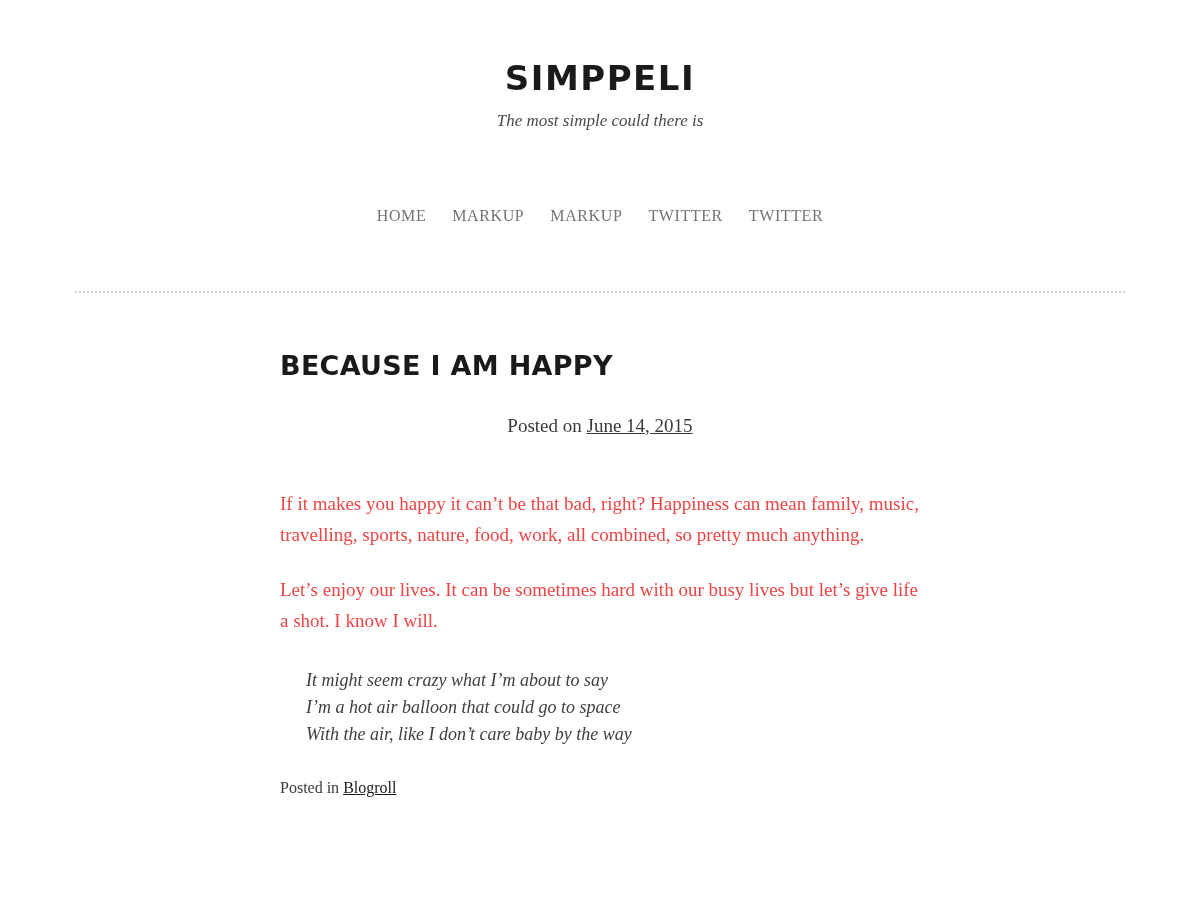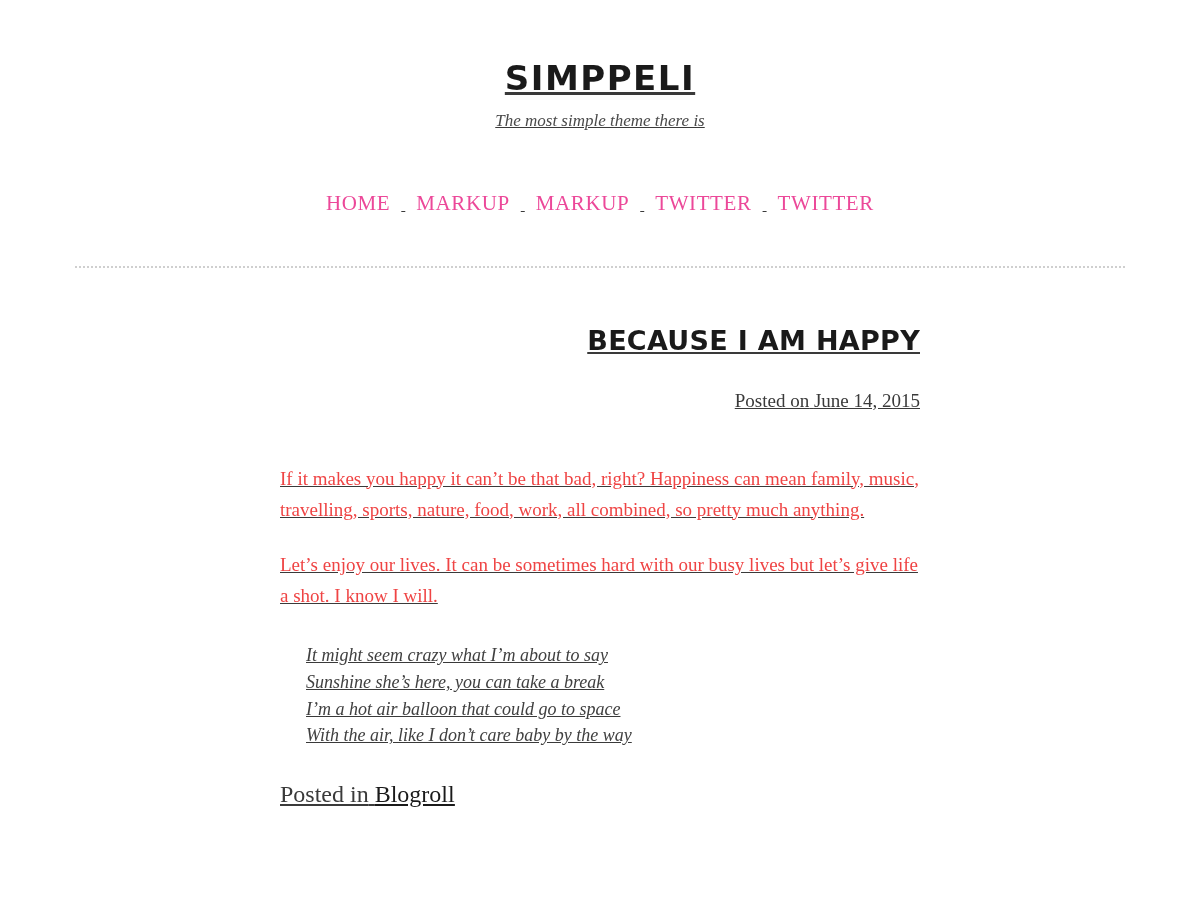--- a/index.html
+++ b/index.html
@@ -12,21 +12,20 @@
   body {
     font-family: "Liberation Serif", serif;
     color: #3a3a3a;
     -webkit-font-smoothing: antialiased;
   }
   .page {
     width: 1200px;
     height: 900px;
     position: relative;
     overflow: hidden;
-    text-decoration: underline;
   }
   .site-header {
     text-align: center;
     padding-top: 58px;
   }
   .site-title {
     font-family: "DejaVu Sans", sans-serif;
     font-weight: bold;
     font-size: 34px;
     letter-spacing: 1.5px;
@@ -40,25 +39,25 @@
     font-size: 17px;
     color: #4a4a4a;
     margin-top: 12px;
   }
   .main-nav {
     text-align: center;
     margin-top: 60px;
   }
   .main-nav a {
     font-family: "Liberation Serif", serif;
-    font-size: 21px;
+    font-size: 16px;
     letter-spacing: 0.6px;
-    color: #ec4899;
+    color: #737373;
     text-decoration: none;
-    margin: 0 11px;
+    margin: 16px 11px;
     display: inline-block;
   }
   .main-nav a:first-child { margin-left: 0; }
   .main-nav a:last-child { margin-right: 0; }
   .divider {
     margin: 50px auto 0 auto;
     width: 1050px;
     border-top: 2px dotted #cfcfcf;
     height: 0;
   }
@@ -66,26 +65,26 @@
     width: 640px;
     margin: 0 auto;
     padding-top: 56px;
   }
   .entry-title {
     font-family: "DejaVu Sans", sans-serif;
     font-weight: bold;
     font-size: 27px;
     letter-spacing: 0.3px;
     color: #1a1a1a;
-    text-align: right;
+    text-align: left;
     margin: 0;
     line-height: 1.25;
   }
   .entry-meta {
-    text-align: right;
+    text-align: center;
     margin-top: 32px;
     font-size: 19px;
     color: #3a3a3a;
   }
   .entry-meta a {
     color: #3a3a3a;
     text-decoration: underline;
   }
   .entry-content {
     margin-top: 52px;
@@ -102,36 +101,36 @@
     font-style: italic;
     font-size: 18px;
     line-height: 1.48;
     color: #404040;
   }
   .entry-content blockquote div {
     white-space: nowrap;
   }
   .entry-footer {
     margin-top: 32px;
-    font-size: 24px;
+    font-size: 16px;
     color: #3a3a3a;
   }
   .entry-footer a {
     color: #1a1a1a;
     text-decoration: underline;
   }
 </style>
 </head>
 <body>
 
 <div class="page">
 
   <header class="site-header">
     <h1 class="site-title">SIMPPELI</h1>
-    <div class="site-description">The most simple theme there is</div>
+    <div class="site-description">The most simple could there is</div>
   </header>
 
   <nav class="main-nav">
     <a href="#">HOME</a>
     <a href="#">MARKUP</a>
     <a href="#">MARKUP</a>
     <a href="#">TWITTER</a>
     <a href="#">TWITTER</a>
   </nav>
 
@@ -145,21 +144,20 @@
         <span>Posted on</span>
         <a href="#">June 14, 2015</a>
       </div>
 
       <div class="entry-content">
         <p>If it makes you happy it can’t be that bad, right? Happiness can mean family, music, travelling, sports, nature, food, work, all combined, so pretty much anything.</p>
         <p>Let’s enjoy our lives. It can be sometimes hard with our busy lives but let’s give life a shot. I know I will.</p>
 
         <blockquote>
           <div>It might seem crazy what I’m about to say</div>
-          <div>Sunshine she’s here, you can take a break</div>
           <div>I’m a hot air balloon that could go to space</div>
           <div>With the air, like I don’t care baby by the way</div>
         </blockquote>
       </div>
 
       <footer class="entry-footer">
         <span>Posted in</span>
         <a href="#">Blogroll</a>
       </footer>
     </article>

